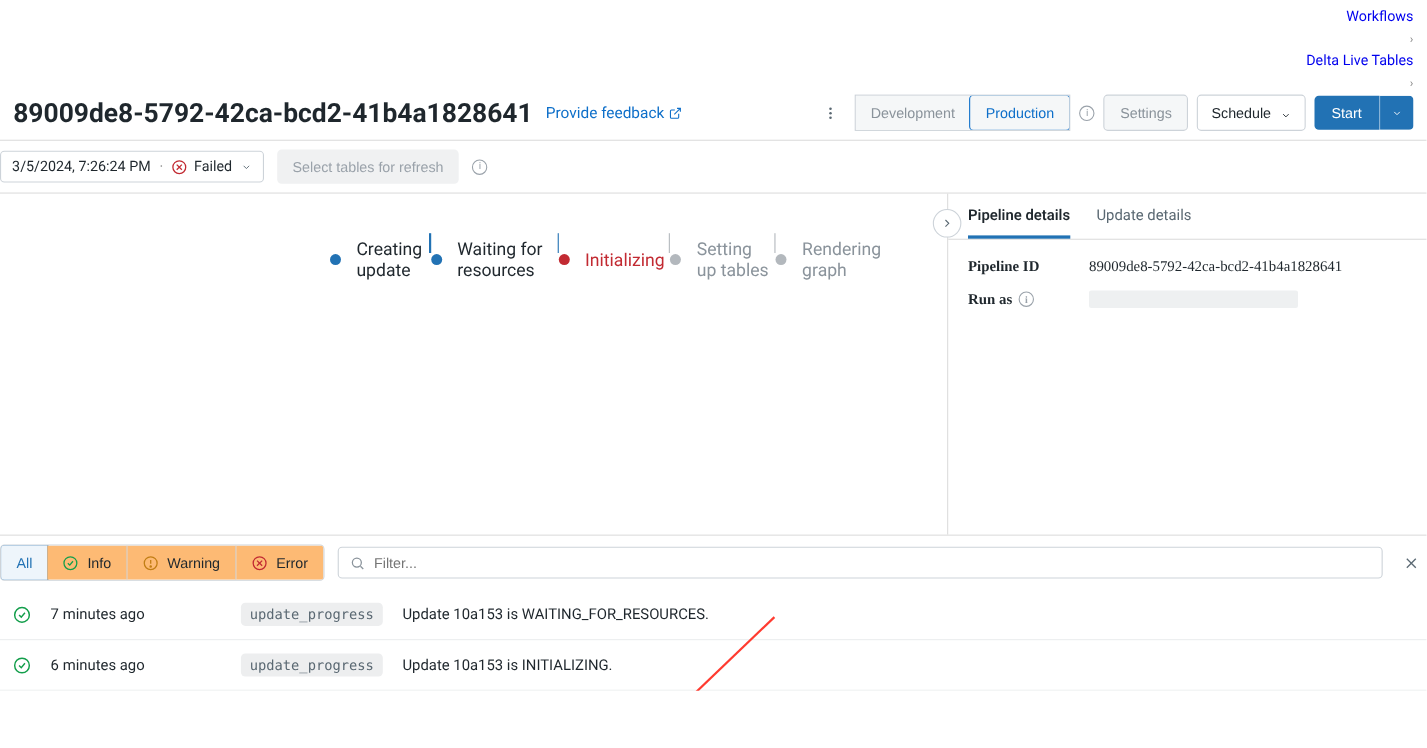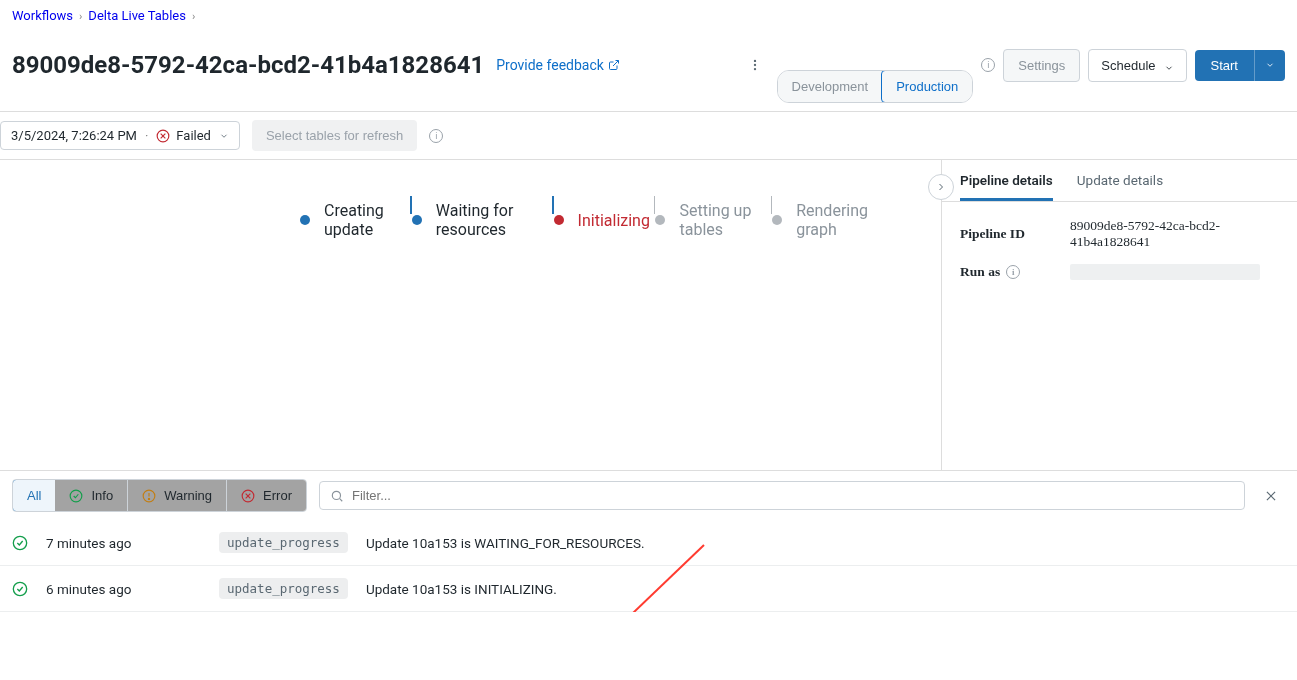--- a/index.html
+++ b/index.html
@@ -1,30 +1,30 @@
 <!DOCTYPE html>
 <html><head>
 <meta charset="utf-8">
 <style>
   * { box-sizing: border-box; margin: 0; padding: 0; }
   body { font-family: -apple-system, BlinkMacSystemFont, "Segoe UI", Roboto, sans-serif; font-size: 13px; color: #1f272d; background: #fff; width: 1297px; }
   a { text-decoration: none; }
 
   
   .header { padding: 8px 12px; border-bottom: 1px solid #ddd; }
-  .breadcrumb { display: flex; align-items: flex-end; gap: 6px; font-size: 13px; color: #0e6fc9; margin-bottom: 4px; }
+  .breadcrumb { display: flex; align-items: flex-end; gap: 6px; font-size: 13px; color: #0e6fc9; margin-bottom: 4px; flex-direction: column; }
   .breadcrumb .sep { color: #888; font-size: 11px; }
   .title-row { display: flex; align-items: center; justify-content: space-between; }
   .title-left { display: flex; align-items: center; gap: 12px; }
   .page-title { font-size: 24px; font-weight: 700; color: #1f272d; }
   .feedback-link { color: #0e6fc9; font-size: 14px; display: inline-flex; align-items: center; gap: 4px; }
   .title-right { display: flex; align-items: center; gap: 8px; }
   .icon-btn { width: 28px; height: 28px; display: inline-flex; align-items: center; justify-content: center; border: none; background: none; cursor: pointer; color: #5a6872; }
 
-  .seg { display: inline-flex; border: 1px solid #cdd3d9; border-radius: 12px; overflow: hidden; margin-top: 43px; }
+  .seg { display: inline-flex; border: 1px solid #cdd3d9; border-radius: 0; overflow: hidden; }
   .seg button { border: none; background: #f5f7f8; padding: 8px 14px; font-size: 13px; color: #8a939b; cursor: pointer; }
   .seg button.active { border: 1px solid #0e6fc9; color: #0e6fc9; margin: -1px; border-radius: 4px; }
   .settings-btn { border: 1px solid #cdd3d9; background: #f5f7f8; color: #8a939b; padding: 8px 14px; border-radius: 4px; font-size: 13px; cursor: not-allowed; }
 
   .schedule-btn { border: 1px solid #cdd3d9; background: #fff; color: #1f272d; padding: 8px 12px; border-radius: 4px; font-size: 13px; display: inline-flex; align-items: flex-end; gap: 8px; cursor: pointer; }
   .start-grp { display: inline-flex; }
   .start-btn { border: none; background: #2272b4; color: #fff; padding: 8px 16px; border-radius: 4px 0 0 4px; font-size: 13px; cursor: pointer; }
   .start-drop { border: none; border-left: 1px solid rgba(255,255,255,.3); background: #2272b4; color: #fff; padding: 8px 10px; border-radius: 0 4px 4px 0; cursor: pointer; }
 
   
@@ -43,35 +43,35 @@
   .step .label { }
   .step.done .bullet { background: #2272b4; }
   .step.done .label { color: #1f272d; }
   .step.error .bullet { background: #c22a32; }
   .step.error .label { color: #c22a32; }
   .step.pending .bullet { background: #b3b8bd; }
   .step.pending .label { color: #8a939b; }
   .connector { width:2px; background:#2272b4; height:18px; margin-left:4px; }
   .connector.faded{ background:#b3b8bd; }
 
-  .side-pane { width: 356px; border-left: 1px solid #ddd; min-height: 310px; padding: 0; position: relative; }
+  .side-pane { width: 436px; border-left: 1px solid #ddd; min-height: 310px; padding: 0; position: relative; }
   .collapse-btn { position: absolute; left: -14px; top: 14px; width: 26px; height: 26px; border-radius: 50%; background: #fff; border: 1px solid #cdd3d9; display: flex; align-items: center; justify-content: center; cursor: pointer; color:#5a6872; }
   .tabs { display: flex; gap: 24px; border-bottom: 1px solid #ddd; padding: 12px 18px 0; }
   .tab { padding-bottom: 10px; font-size: 13.5px; color: #5a6872; cursor: pointer; border-bottom: 3px solid transparent; }
   .tab.active { color: #1f272d; font-weight: 600; border-bottom-color: #2272b4; }
   .details-body { padding: 16px 18px; }
   .det-row { display: flex; gap: 20px; margin-bottom: 14px; font-size: 13.5px; font-family: Liberation Serif, serif; }
   .det-key { width: 90px; font-weight: 600; flex-shrink:0; display:flex; align-items:center; gap:6px; }
   .det-val { color: #1f272d; }
   .redacted { background:#eef0f1; width:190px; height:16px; border-radius:2px; }
 
   
-  .log-toolbar { display: flex; align-items: center; gap: 12px; padding: 8px 12px; border-top: 1px solid #ddd; }
+  .log-toolbar { display: flex; align-items: center; gap: 12px; padding: 8px 0; border-top: 1px solid #ddd; }
   .filter-seg { display: inline-flex; border: 1px solid #cdd3d9; border-radius: 4px; overflow: hidden; }
-  .filter-seg button { border: none; border-right:1px solid #cdd3d9; background: #a3a3a3; padding: 8px 14px; font-size: 13px; color: #1f272d; display: inline-flex; align-items: center; gap: 8px; cursor: pointer; }
+  .filter-seg button { border: none; border-right:1px solid #cdd3d9; background: #fdba74; padding: 8px 14px; font-size: 13px; color: #1f272d; display: inline-flex; align-items: center; gap: 8px; cursor: pointer; }
   .filter-seg button:last-child{border-right:none;}
   .filter-seg button.active { background: #eef5fb; border:1px solid #2272b4; color:#2272b4; margin:-1px; border-radius:4px 0 0 4px; }
   .search-wrap { flex: 1; border: 1px solid #cdd3d9; border-radius: 4px; display: flex; align-items: center; padding: 6px 10px; gap: 8px; color:#8a939b; }
   .search-wrap input { border: none; outline: none; flex:1; font-size:13px; }
   .close-log { width:28px; height:28px; display:inline-flex; align-items:center; justify-content:center; border:none; background:none; cursor:pointer; color:#5a6872;}
 
   
   .logs { width: 100%; }
   .log-row { display: flex; align-items: center; gap: 18px; padding: 12px 12px; border-bottom: 1px solid #eceeef; font-size: 13.5px; }
   .log-row .ico { width: 16px; flex-shrink:0; }

